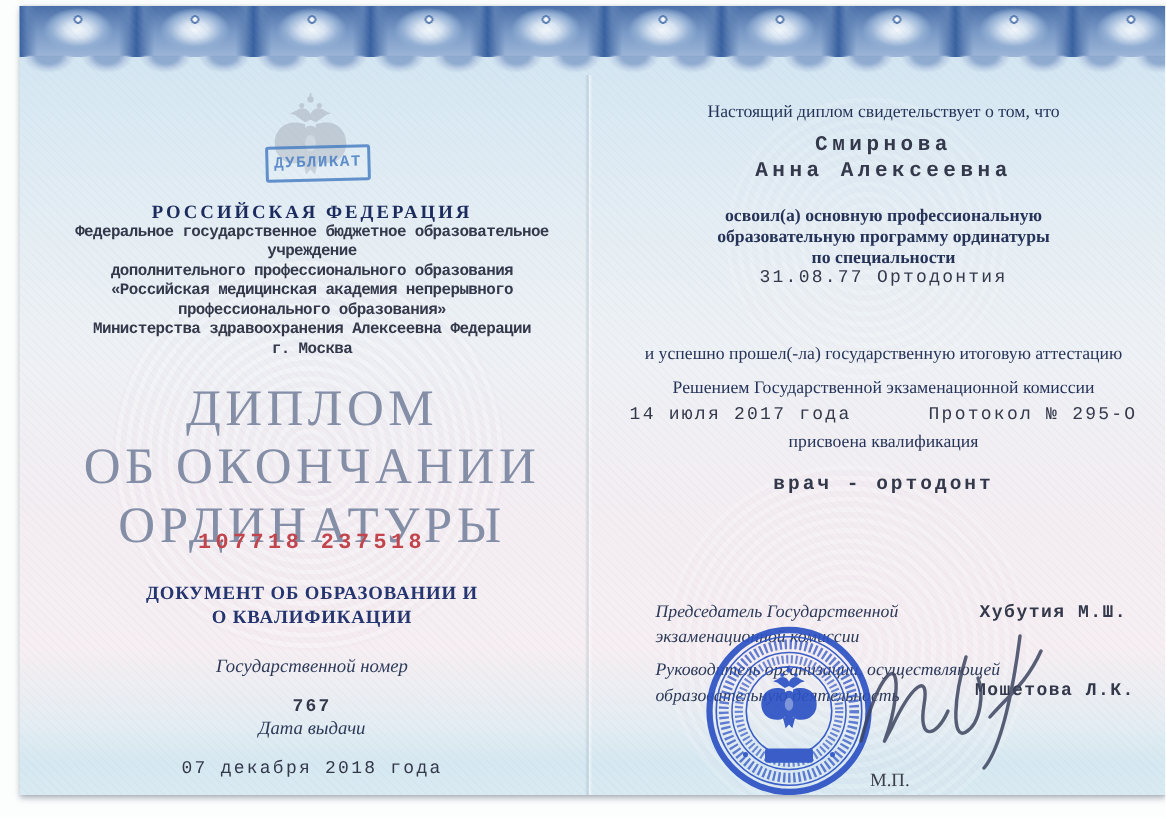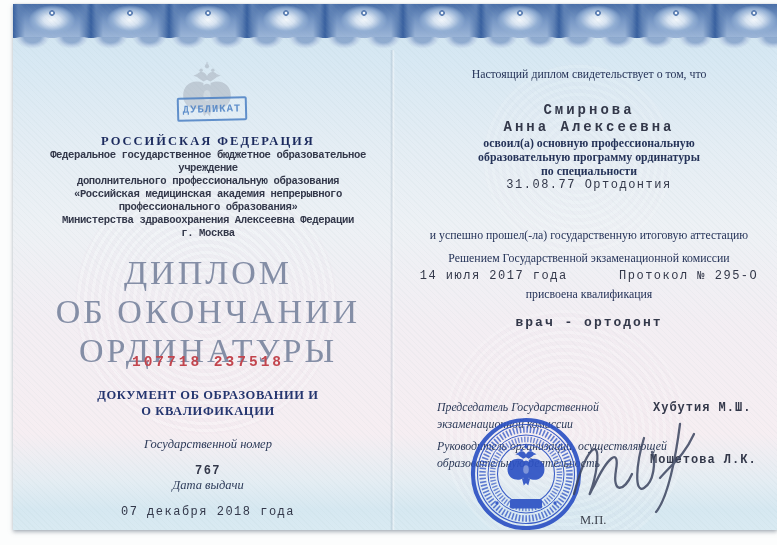--- a/index.html
+++ b/index.html
@@ -46,21 +46,21 @@
   .right-col{left:398px;width:356px;}
   .country{font-weight:bold;font-size:12.5px;letter-spacing:2px;color:#1c2b5e;}
   .inst{font-size:10.6px;line-height:13px;color:#33384a;font-weight:bold;letter-spacing:-0.4px;}
   .big-title{font-size:34px;line-height:39px;letter-spacing:3px;color:#848ea6;font-weight:500;}
   .serial{font-size:14.5px;font-weight:bold;letter-spacing:3px;color:#c2454e;}
   .doctype{font-size:12.5px;line-height:16px;font-weight:bold;letter-spacing:.6px;color:#24356f;}
   .itlabel{font-style:italic;font-size:12.5px;color:#2c3a58;}
   .monoval{font-size:12px;color:#33384a;letter-spacing:1.5px;font-weight:bold;}
   .rserif{font-size:11.8px;color:#253358;}
   .rserif-lines{font-size:11.8px;line-height:14px;color:#253358;}
-  .nameline{font-size:14px;font-weight:bold;letter-spacing:3px;color:#33384a;margin-top:13px;}
+  .nameline{font-size:14px;font-weight:bold;letter-spacing:3px;color:#33384a;}
   .qual{font-size:13px;font-weight:bold;letter-spacing:2px;color:#33384a;}
   .sig-label{font-style:italic;font-size:11.8px;line-height:16.5px;color:#2c3a58;text-align:left;}
   .sig-name{font-size:12px;font-weight:bold;letter-spacing:1px;color:#33384a;}
   .dup-stamp{
     left:164px;top:93px;width:66px;height:20px;border:2px solid #4b80c4;border-radius:2px;
     color:#4b80c4;font-family:"Liberation Mono",monospace;font-size:10.5px;font-weight:bold;
     letter-spacing:1px;display:flex;align-items:center;justify-content:center;
     transform:rotate(-1.5deg);opacity:.85;background:rgba(245,250,255,.15);
   }
   .faint-eagle{left:167px;top:56px;width:54px;height:62px;opacity:.42;color:#9aa1ad;}
@@ -110,21 +110,21 @@
 
     <div class="abs dup-stamp">
       <span>ДУБЛИКАТ</span>
     </div>
 
     <div class="abs left-col ctr country" style="top:130px;">РОССИЙСКАЯ  ФЕДЕРАЦИЯ</div>
 
     <div class="abs left-col ctr inst mono" style="top:145px;">
       <div>Федеральное государственное бюджетное образовательное</div>
       <div>учреждение</div>
-      <div>дополнительного профессиональную образования</div>
+      <div>дополнительного профессионального образования</div>
       <div>«Российская медицинская академия непрерывного</div>
       <div>профессионального образования»</div>
       <div>Министерства здравоохранения Алексеевна Федерации</div>
       <div>г. Москва</div>
     </div>
 
     <div class="abs left-col ctr big-title ser" style="top:221px;">
       <div>ДИПЛОМ</div>
       <div>ОБ ОКОНЧАНИИ</div>
       <div>ОРДИНАТУРЫ</div>

